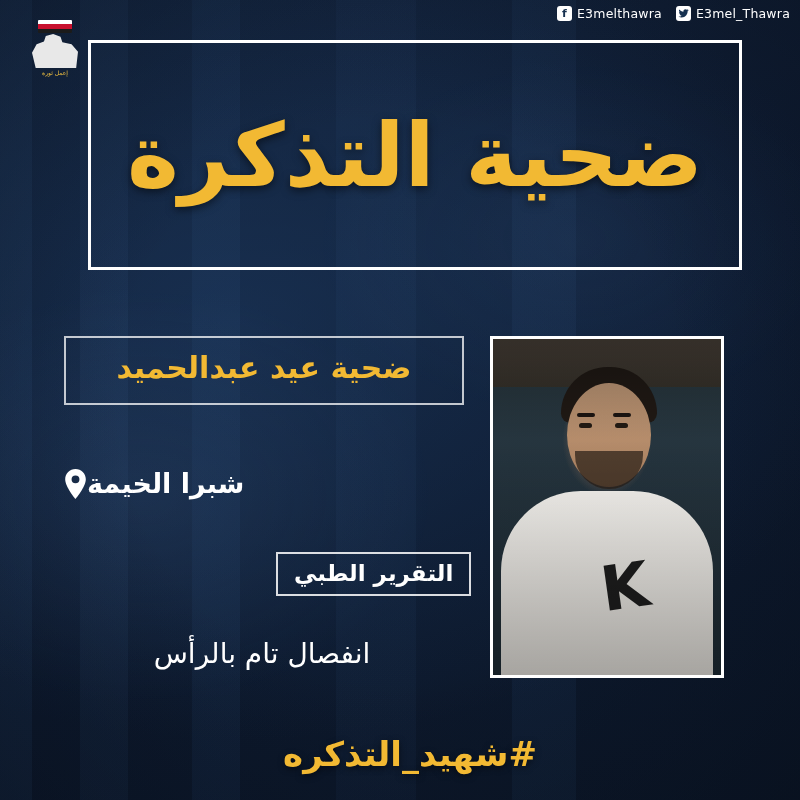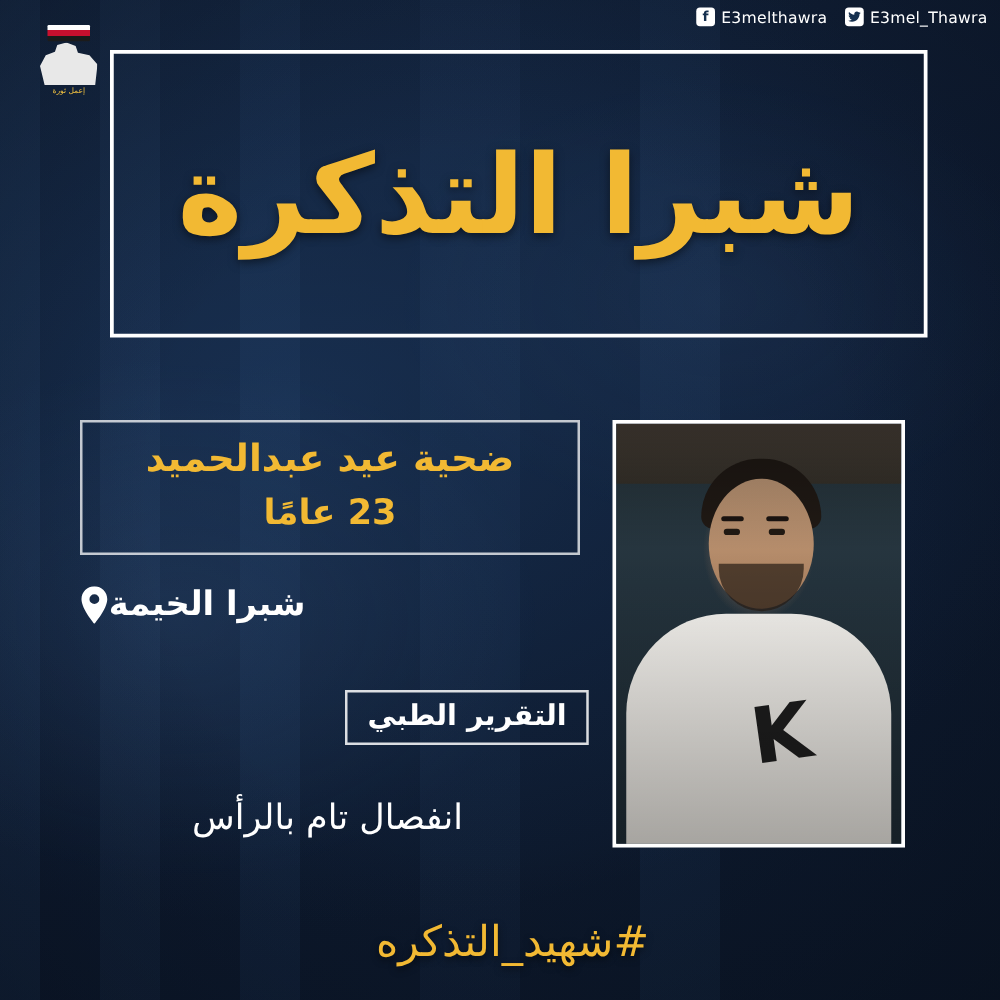--- a/index.html
+++ b/index.html
@@ -284,21 +284,21 @@
     bottom: 26px;
     display: flex;
     justify-content: center;
     gap: 56px;
     direction: rtl;
     z-index: 5;
   }
   .hashtag {
     color: #f2b933;
     font-size: 34px;
-    font-weight: normal;
+    font-weight: bold;
     text-shadow: 0 2px 6px rgba(0,0,0,.5);
     margin-left: 20px;
   }
 </style>
 </head>
 <body>
 
 <div class="poster">
   <div class="bg-texture"></div>
 
@@ -317,42 +317,41 @@
     </div>
   </div>
 
   <div class="logo">
     <div class="flag"></div>
     <div class="fist"></div>
     <div class="logo-text">إعمل ثورة</div>
   </div>
 
   <div class="title-frame">
-    <div class="title-text">شبرا التذكرة</div>
+    <div class="title-text">ضحية التذكرة</div>
   </div>
 
   <div class="photo-frame">
     <div class="photo-inner">
       <div class="photo-top-band"></div>
       <div class="photo-shirt"></div>
       <div class="photo-logo-k">K</div>
       <div class="photo-hair"></div>
       <div class="photo-face"></div>
       <div class="photo-brow l"></div>
       <div class="photo-brow r"></div>
       <div class="photo-eye l"></div>
       <div class="photo-eye r"></div>
       <div class="photo-beard"></div>
       <div class="photo-shadow"></div>
     </div>
   </div>
 
   <div class="name-box">
     <div class="name-line">ضحية عيد عبدالحميد</div>
-    <div class="age-line">23 عامًا</div>
   </div>
 
   <div class="location-row">
     <span class="location-text">شبرا الخيمة</span>
     <span>
       <svg class="pin-icon" viewBox="0 0 24 32" aria-hidden="true">
         <path fill="#ffffff" d="M12 0C5.9 0 1 4.9 1 11c0 8.2 11 21 11 21s11-12.8 11-21c0-6.1-4.9-11-11-11zm0 15.2A4.2 4.2 0 1 1 12 6.8a4.2 4.2 0 0 1 0 8.4z"></path>
       </svg>
     </span>
   </div>

